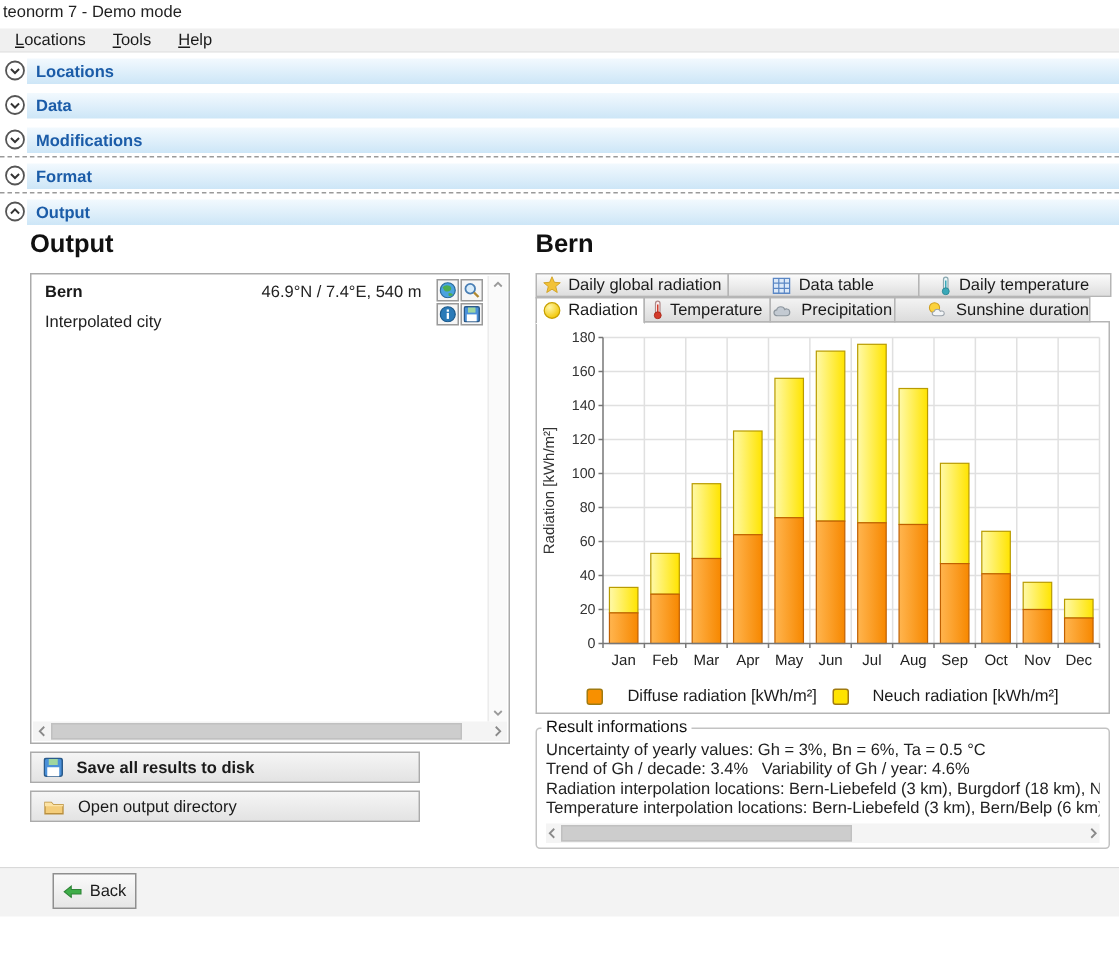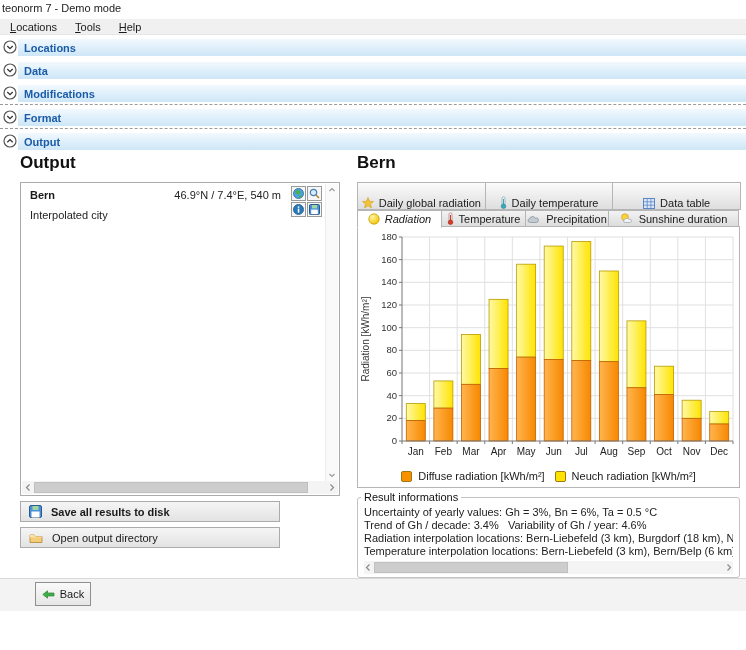--- a/index.html
+++ b/index.html
@@ -38,31 +38,31 @@
   .hthumb{position:absolute;top:0;height:11px;background:#cdcdcd;border:1px solid #c0c0c0;box-sizing:border-box;}
   .thumb-list{left:0;width:94%;}
   .thumb-info{left:2px;width:55%;}
   .wide-btn{width:260px;height:21px;margin-top:5px;border:1px solid #ababab;box-sizing:border-box;
             background:linear-gradient(#f5f5f5,#e3e3e3);display:flex;align-items:center;gap:9px;padding-left:8px;cursor:pointer;text-align:right;}
   .wide-btn.bold{font-weight:bold;}
   
   .right-col{position:absolute;left:357px;top:153px;width:383px;}
   .right-col h2{margin-bottom:9px;}
   .top-tabs{display:flex;width:383px;}
-  .top-tab{flex:1;height:28px;border:1px solid #b5b5b5;margin-right:-1px;box-sizing:border-box;
-           background:linear-gradient(#fbfbfb,#dedede);display:flex;align-items:flex-end;justify-content:center;gap:5px;cursor:pointer;}
+  .top-tab{flex:1;height:16px;border:1px solid #b5b5b5;margin-right:-1px;box-sizing:border-box;
+           background:linear-gradient(#fbfbfb,#dedede);display:flex;align-items:center;justify-content:center;gap:5px;cursor:pointer;}
   .param-tabs{display:flex;height:17px;position:relative;z-index:2;}
   .param-tab{height:17px;border:1px solid #b5b5b5;margin-right:-1px;box-sizing:border-box;
              background:linear-gradient(#f3f3f3,#dcdcdc);display:flex;align-items:center;justify-content:center;gap:5px;cursor:pointer;}
   .param-tab.active{background:#fff;border-bottom:1px solid #fff;height:18px;}
-  .pt0{width:85px;font-style:italic;} .pt1{width:85px;} .pt2{width:84px;} .pt3{width:131px;}
+  .pt0{width:73px;} .pt1{width:85px;} .pt2{width:84px;} .pt3{width:131px;justify-content:flex-end;}
   .chart-panel{position:relative;z-index:1;width:383px;border:1px solid #b5b5b5;box-sizing:border-box;background:#fff;margin-top:-1px;}
   .chart-wrap{width:381px;height:238px;}
   .legend{height:22px;display:flex;align-items:center;justify-content:center;gap:10px;}
-  .legend-item{display:flex;align-items:center;gap:6px;}
+  .legend-item{display:flex;align-items:center;gap:16px;}
   .legend-swatch{width:11px;height:11px;border:1px solid #a07a10;box-sizing:border-box;border-radius:2px;}
   .groupbox{position:relative;margin-top:9px;border:1px solid #c3c3c3;border-radius:3px;background:#fff;
             padding:8px 6px 3px 6px;box-sizing:border-box;width:383px;}
   .groupbox-title{position:absolute;top:-7px;left:3px;background:#fff;padding:0 3px;font-weight:normal;color:#111;}
   .ri-line{white-space:pre;overflow:hidden;line-height:13px;color:#222;}
   .gb-hscroll{position:relative;margin-top:3px;height:13px;background:#f4f4f4;display:flex;align-items:center;}
   .gb-hscroll .track{position:relative;flex:1;height:11px;}
   
   .footer-sep{position:absolute;left:0;right:0;top:578px;border-top:1px solid #d9d9d9;}
   .footer-band{position:absolute;left:0;right:0;top:579px;height:32px;background:#f3f3f3;}
@@ -244,39 +244,39 @@
     <div class="top-tab">
       <span>
         <svg width="12" height="12">
             <polygon points="6,0.5 7.6,4.2 11.5,4.5 8.5,7 9.5,11 6,8.8 2.5,11 3.5,7 0.5,4.5 4.4,4.2" fill="#f2c238" stroke="#d0a020" stroke-width="0.6"></polygon>
           </svg>
       </span>
       <span>Daily global radiation</span>
     </div>
     <div class="top-tab">
       <span>
-        <svg width="7" height="13">
-            <rect x="2" y="0.8" width="3" height="8" rx="1.5" fill="#eaf6f8" stroke="#8aa8b0" stroke-width="0.8"></rect>
-            <rect x="3" y="3" width="1" height="6" fill="#3aa8b8"></rect>
-            <circle cx="3.5" cy="10.2" r="2.3" fill="#3aa8b8" stroke="#2a8894" stroke-width="0.6"></circle>
-          </svg>
-      </span>
-      <span>Daily temperature</span>
-    </div>
-    <div class="top-tab">
-      <span>
         <svg width="12" height="11">
             <rect x="0.5" y="0.5" width="11" height="10" fill="#dce9f8" stroke="#5b87c5"></rect>
             <line x1="0.5" y1="3.8" x2="11.5" y2="3.8" stroke="#5b87c5" stroke-width="0.8"></line>
             <line x1="0.5" y1="7.2" x2="11.5" y2="7.2" stroke="#5b87c5" stroke-width="0.8"></line>
             <line x1="4.2" y1="0.5" x2="4.2" y2="10.5" stroke="#5b87c5" stroke-width="0.8"></line>
             <line x1="7.9" y1="0.5" x2="7.9" y2="10.5" stroke="#5b87c5" stroke-width="0.8"></line>
           </svg>
       </span>
       <span>Data table</span>
+    </div>
+    <div class="top-tab">
+      <span>
+        <svg width="7" height="13">
+            <rect x="2" y="0.8" width="3" height="8" rx="1.5" fill="#eaf6f8" stroke="#8aa8b0" stroke-width="0.8"></rect>
+            <rect x="3" y="3" width="1" height="6" fill="#3aa8b8"></rect>
+            <circle cx="3.5" cy="10.2" r="2.3" fill="#3aa8b8" stroke="#2a8894" stroke-width="0.6"></circle>
+          </svg>
+      </span>
+      <span>Daily temperature</span>
     </div>
   </div>
 
   <div class="param-tabs">
     <div class="param-tab active pt0">
       <span>
         <svg width="12" height="12">
             <defs>
               <radialGradient id="sunG" cx="35%" cy="30%" r="75%">
                 <stop offset="0%" stop-color="#fff6a8"></stop>

